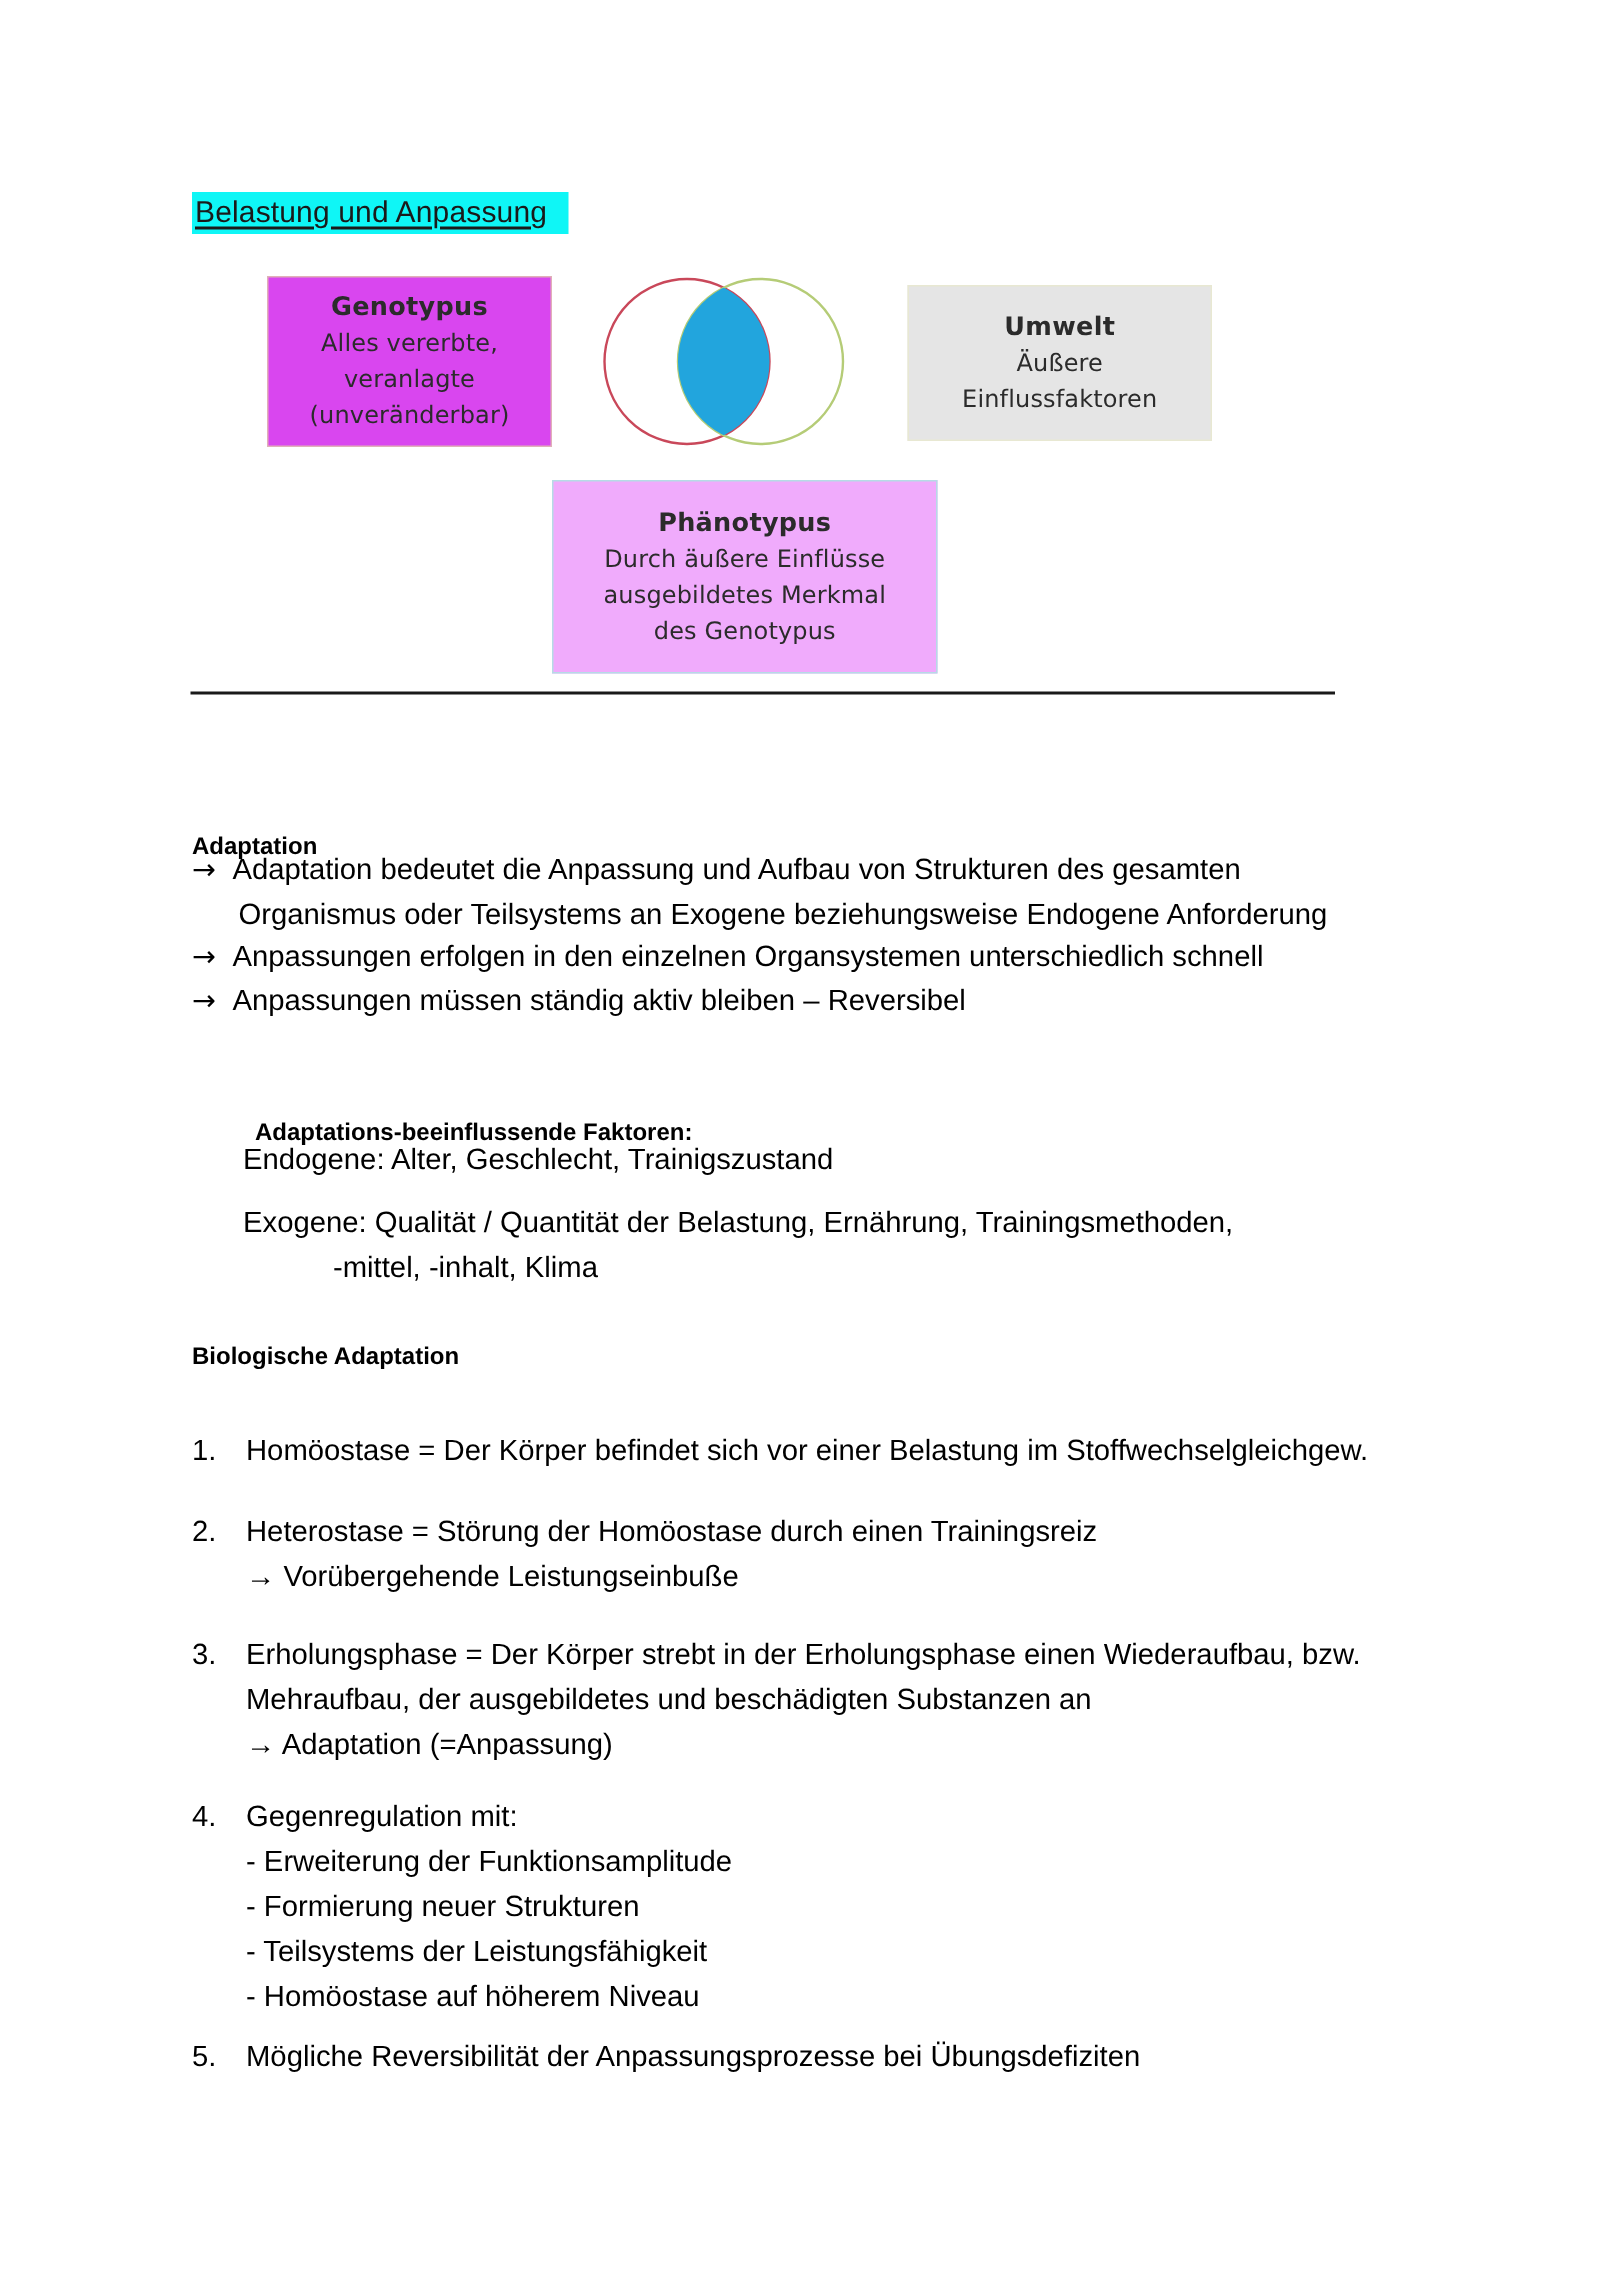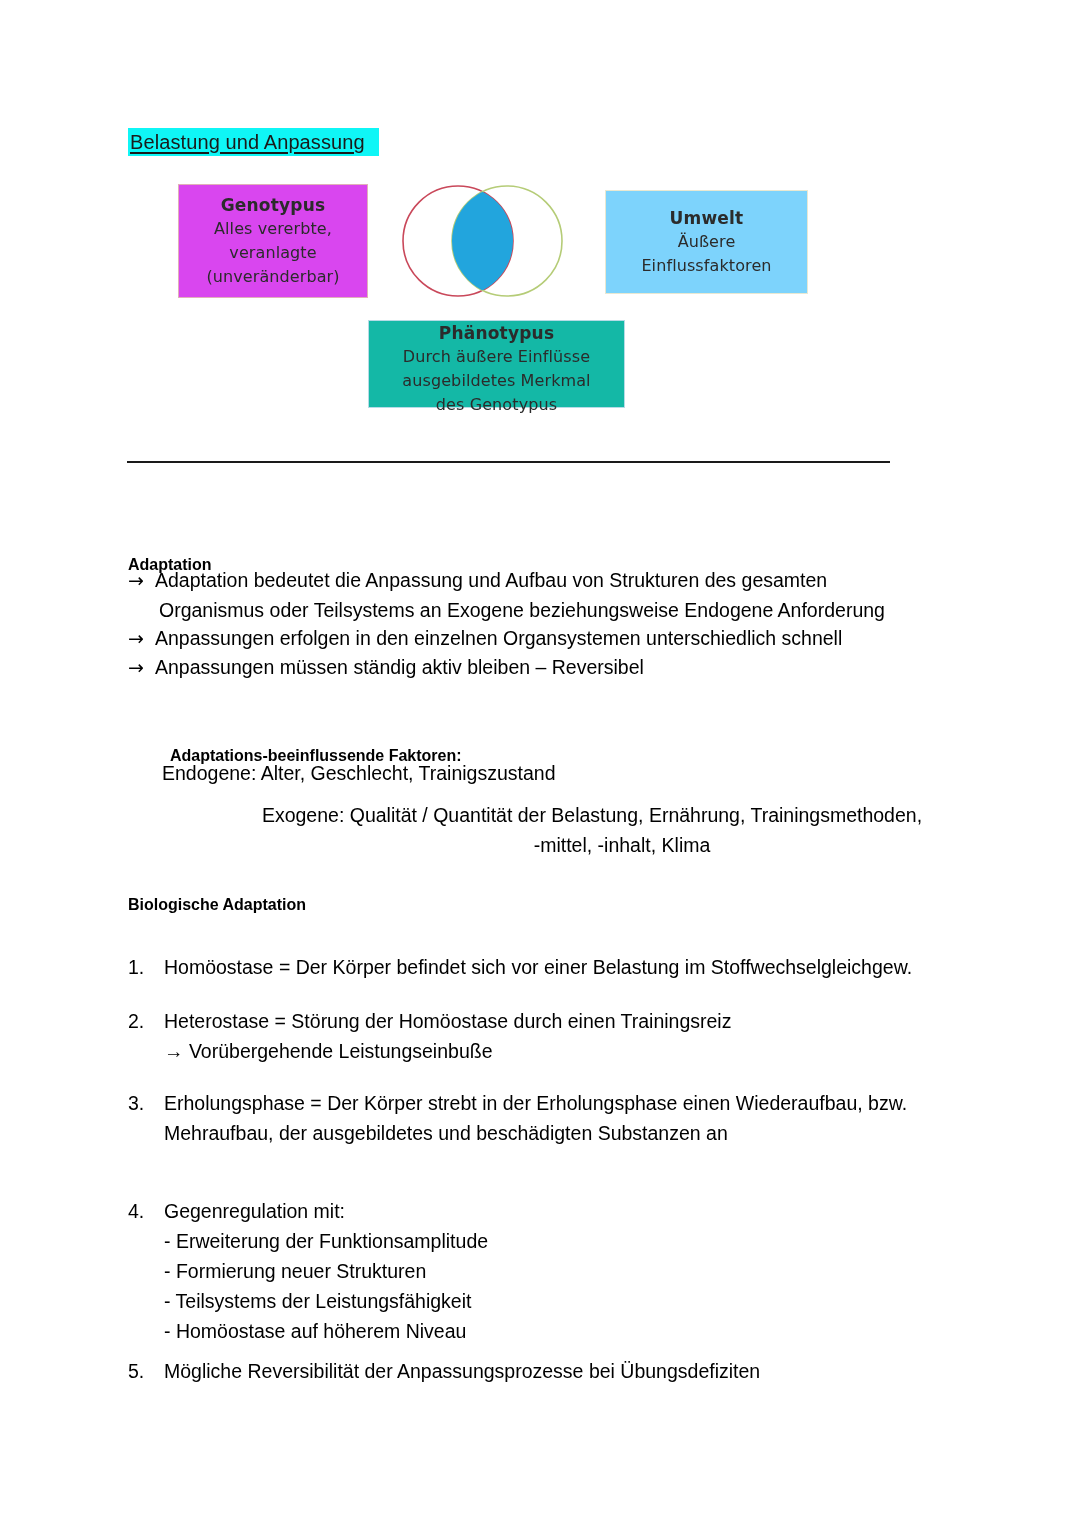--- a/index.html
+++ b/index.html
@@ -79,30 +79,29 @@
     height: 114px;
     border: 1.5px solid #e0b0b8;
     background: #d946ef;
   }
   #box-umwelt {
     left: 605px;
     top: 190px;
     width: 203px;
     height: 104px;
     border: 1.5px solid #e8e8d2;
-    background: #7dd3fc;
+    background: #e5e5e5;
   }
   #box-phaenotypus {
     left: 368px;
     top: 320px;
     width: 257px;
-    height: 88px;
+    height: 129px;
     border: 1.5px solid #b6dbe6;
-    background: #14b8a6;
-    justify-content: space-between;
+    background: #f0abfc;
   }
 
   
   .venn {
     position: absolute;
     left: 400px;
     top: 182px;
     width: 165px;
     height: 118px;
   }
@@ -270,21 +269,21 @@
       <span class="arw">→</span>
       <span class="txt">
         <span>Anpassungen müssen ständig aktiv bleiben – Reversibel</span>
       </span>
     </div>
 
     <div class="h-sec" style="left:170px; top:716px;">Adaptations-beeinflussende Faktoren:</div>
 
     <div class="para nowrap" style="left:162px; top:758px;">Endogene: Alter, Geschlecht, Trainigszustand</div>
 
-    <div class="indent-block" style="left:162px; top:800px; width:860px;text-align:center;">
+    <div class="indent-block" style="left:162px; top:800px; width:860px;">
       <span>Exogene: Qualität / Quantität der Belastung, Ernährung, Trainingsmethoden,</span>
       <span class="sub">-mittel, -inhalt, Klima</span>
     </div>
 
     <div class="h-sec" style="left:128px; top:865px;">Biologische Adaptation</div>
 
     <div class="num-item" style="left:128px; top:952px; width:900px;">
       <span class="num">1.</span>
       <span class="nbody">Homöostase = Der Körper befindet sich vor einer Belastung im Stoffwechselgleichgew.</span>
     </div>
@@ -292,20 +291,21 @@
     <div class="num-item" style="left:128px; top:1006px; width:900px;">
       <span class="num">2.</span>
       <span class="nbody">Heterostase = Störung der Homöostase durch einen Trainingsreiz</span>
       <span class="sub-arrow">→ Vorübergehende Leistungseinbuße</span>
     </div>
 
     <div class="num-item" style="left:128px; top:1088px; width:900px;">
       <span class="num">3.</span>
       <span class="nbody">Erholungsphase = Der Körper strebt in der Erholungsphase einen Wiederaufbau, bzw.</span>
       <span class="nbody">Mehraufbau, der ausgebildetes und beschädigten Substanzen an</span>
+      <span class="sub-arrow">→ Adaptation (=Anpassung)</span>
     </div>
 
     <div class="num-item" style="left:128px; top:1196px; width:900px;">
       <span class="num">4.</span>
       <span class="nbody">Gegenregulation mit:</span>
       <span class="dash">- Erweiterung der Funktionsamplitude</span>
       <span class="dash">- Formierung neuer Strukturen</span>
       <span class="dash">- Teilsystems der Leistungsfähigkeit</span>
       <span class="dash">- Homöostase auf höherem Niveau</span>
     </div>

